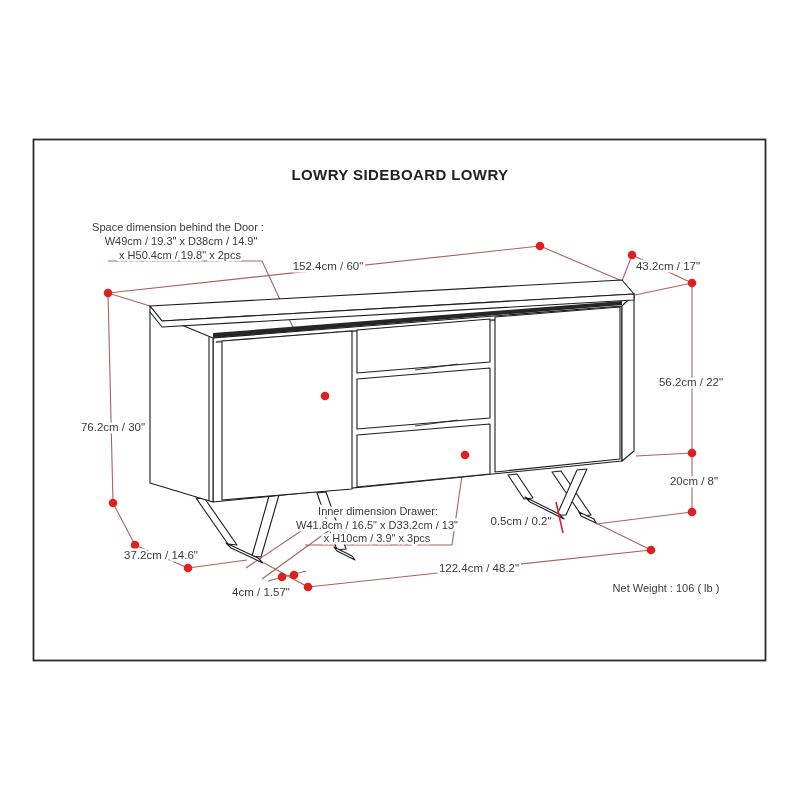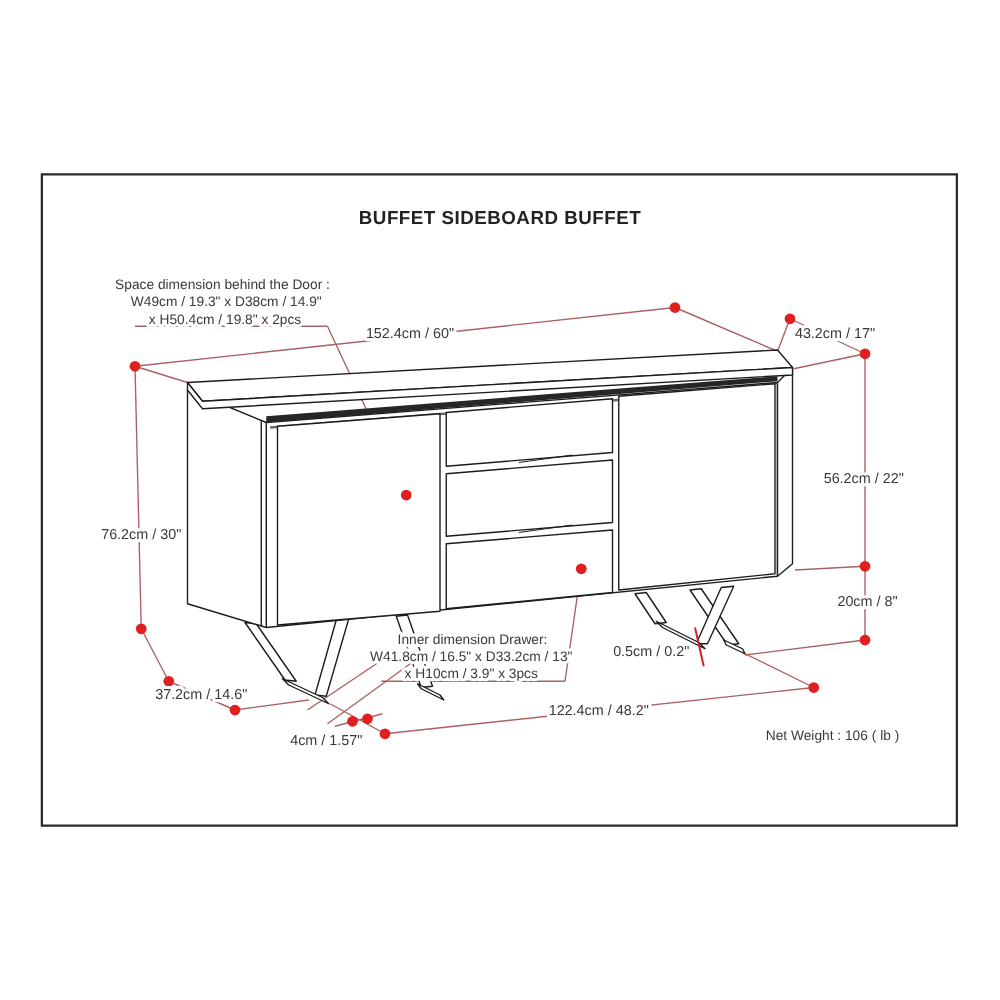--- a/index.html
+++ b/index.html
@@ -8,21 +8,21 @@
   .stage svg{position:absolute;left:0;top:0;}
   .page-title{position:absolute;left:0;top:166px;width:800px;text-align:center;
               font-size:15px;font-weight:bold;letter-spacing:.4px;color:#222;}
   text{fill:#3a3a3a;paint-order:stroke;stroke:#ffffff;stroke-width:5px;stroke-linejoin:round;}
 </style>
 </head>
 <body>
 
 <div class="stage">
 
-  <div class="page-title">BUFFET SIDEBOARD BUFFET</div>
+  <div class="page-title">LOWRY SIDEBOARD LOWRY</div>
 
   <svg width="800" height="800" viewBox="0 0 800 800">
 
     <rect x="33.5" y="139.5" width="732" height="521" fill="none" stroke="#2b2b2b" stroke-width="1.8"></rect>
 
     <g stroke="#ab6161" stroke-width="1.1" fill="none">
       <line x1="108" y1="293" x2="540" y2="246"></line>
       <line x1="540" y1="246" x2="622" y2="281"></line>
       <line x1="108" y1="293" x2="150" y2="306"></line>
       <line x1="622" y1="281" x2="632" y2="255"></line>

